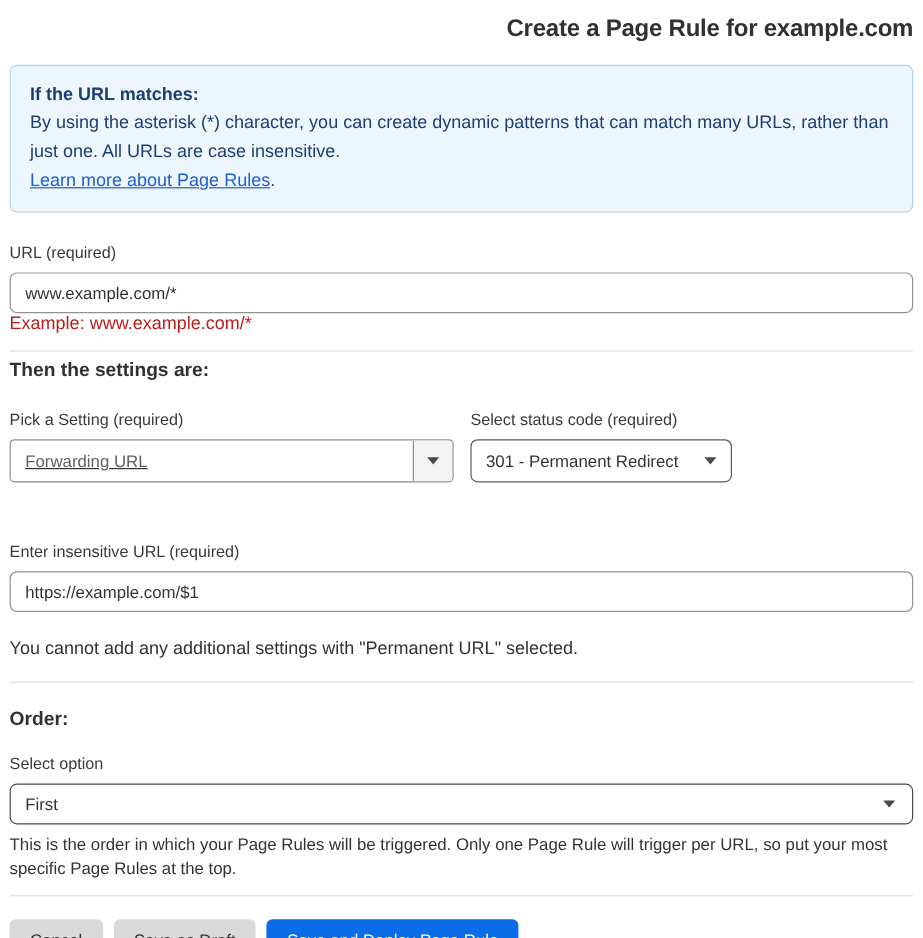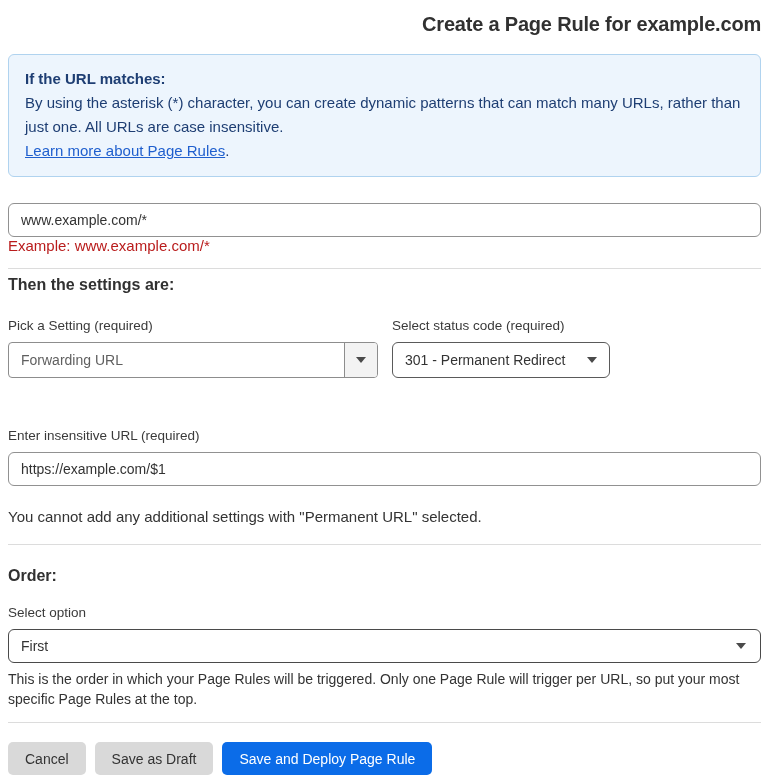--- a/index.html
+++ b/index.html
@@ -85,20 +85,21 @@
 
   
   .select-split {
     display: flex;
     height: 36px;
     border: 1px solid #8d8d8d;
     border-radius: 4px;
     overflow: hidden;
     background: #fff;
     cursor: pointer;
+    text-decoration: underline;
   }
   .select-split .select-value {
     flex: 1;
     display: flex;
     align-items: center;
     padding: 0 12px;
     font-size: 14px;
     color: #5f5f5f;
     white-space: nowrap;
   }
@@ -195,20 +196,21 @@
 
   <h1 class="page-title">Create a Page Rule for example.com</h1>
 
   <div class="info-box">
     <div class="info-heading">If the URL matches:</div>
     <div class="info-body">By using the asterisk (*) character, you can create dynamic patterns that can match many URLs, rather than just one. All URLs are case insensitive.</div>
     <div class="info-link-line"><a class="info-link">Learn more about Page Rules</a><span class="info-link-suffix">.</span></div>
   </div>
 
   <div class="field url-field">
+    <label class="field-label">URL (required)</label>
     <input type="text" class="text-input" value="www.example.com/*" style="">
     <div class="helper-text">Example: www.example.com/*</div>
   </div>
 
   <hr class="divider d1">
 
   <h2 class="section-heading settings-heading">Then the settings are:</h2>
 
   <div class="settings-row">
     <div class="col-setting">

